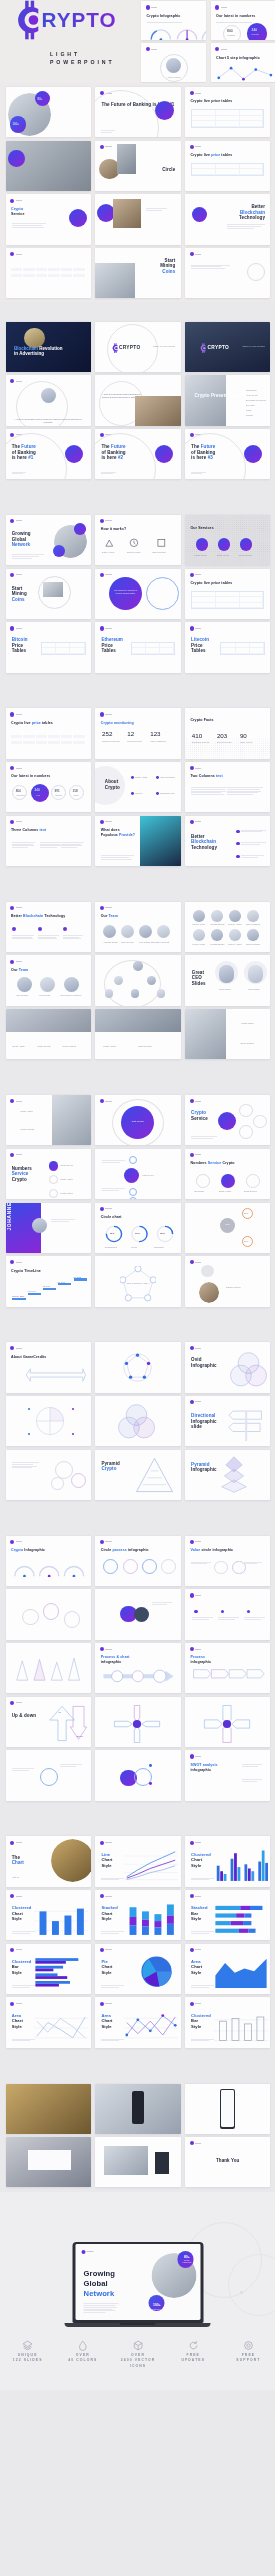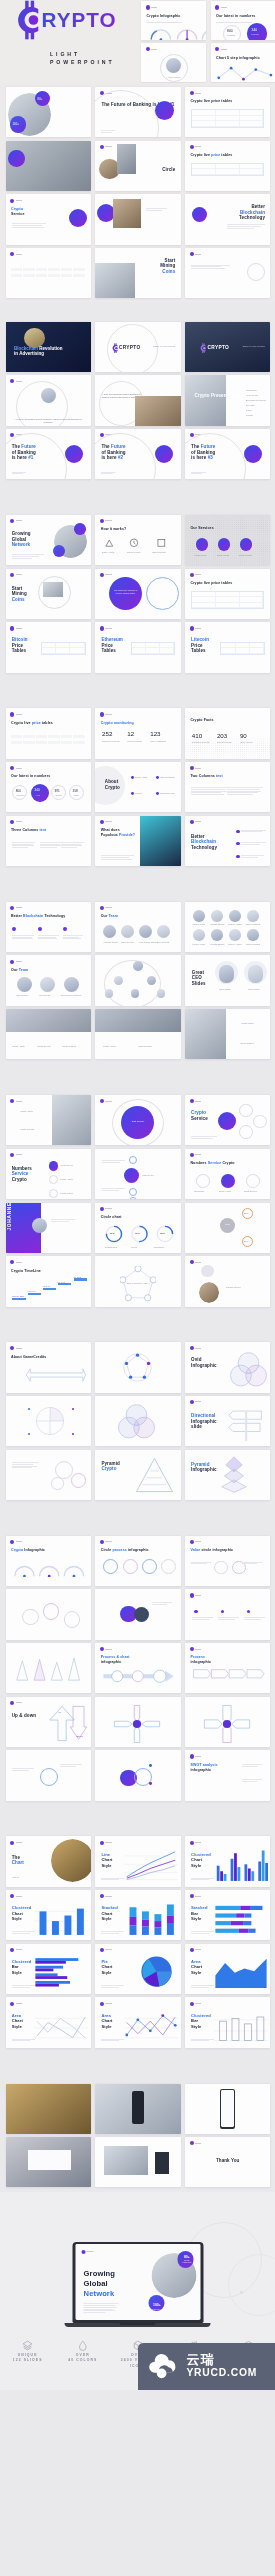--- a/index.html
+++ b/index.html
@@ -1860,29 +1860,16 @@
         <div class="ficon">
           <svg width="11" height="11" viewBox="0 0 20 20">
               <circle cx="10" cy="10" r="7" fill="none" stroke="#9a9dab" stroke-width="1.2"></circle>
               <circle cx="10" cy="10" r="3" fill="none" stroke="#9a9dab" stroke-width="1.2"></circle>
             </svg>
         </div>
         <div class="flabel"><span>FREE</span><br><span>SUPPORT</span></div>
       </div>
     </div>
 
-    <div class="watermark">
-      <div class="wm-cloud">
-        <svg width="36" height="27.6" viewBox="0 0 52 40">
-          <path d="M14 14 A10 10 0 0 1 34 12 A9 9 0 0 1 44 22 A8 8 0 0 1 36 30 L14 30 A8 8 0 0 1 14 14 Z" fill="#ffffff"></path>
-          <path d="M20 26 A8 8 0 0 1 34 22 A7 7 0 0 1 40 30 L20 30 Z" fill="#5b6275"></path>
-          <circle cx="24" cy="31" r="7" fill="#ffffff"></circle>
-        </svg>
-      </div>
-      <div class="wm-text">
-        <div class="wm-cn">云瑞</div>
-        <div class="wm-en">YRUCD.COM</div>
-      </div>
-    </div>
   </div>
 
 </div>
 
 
 </body></html>

